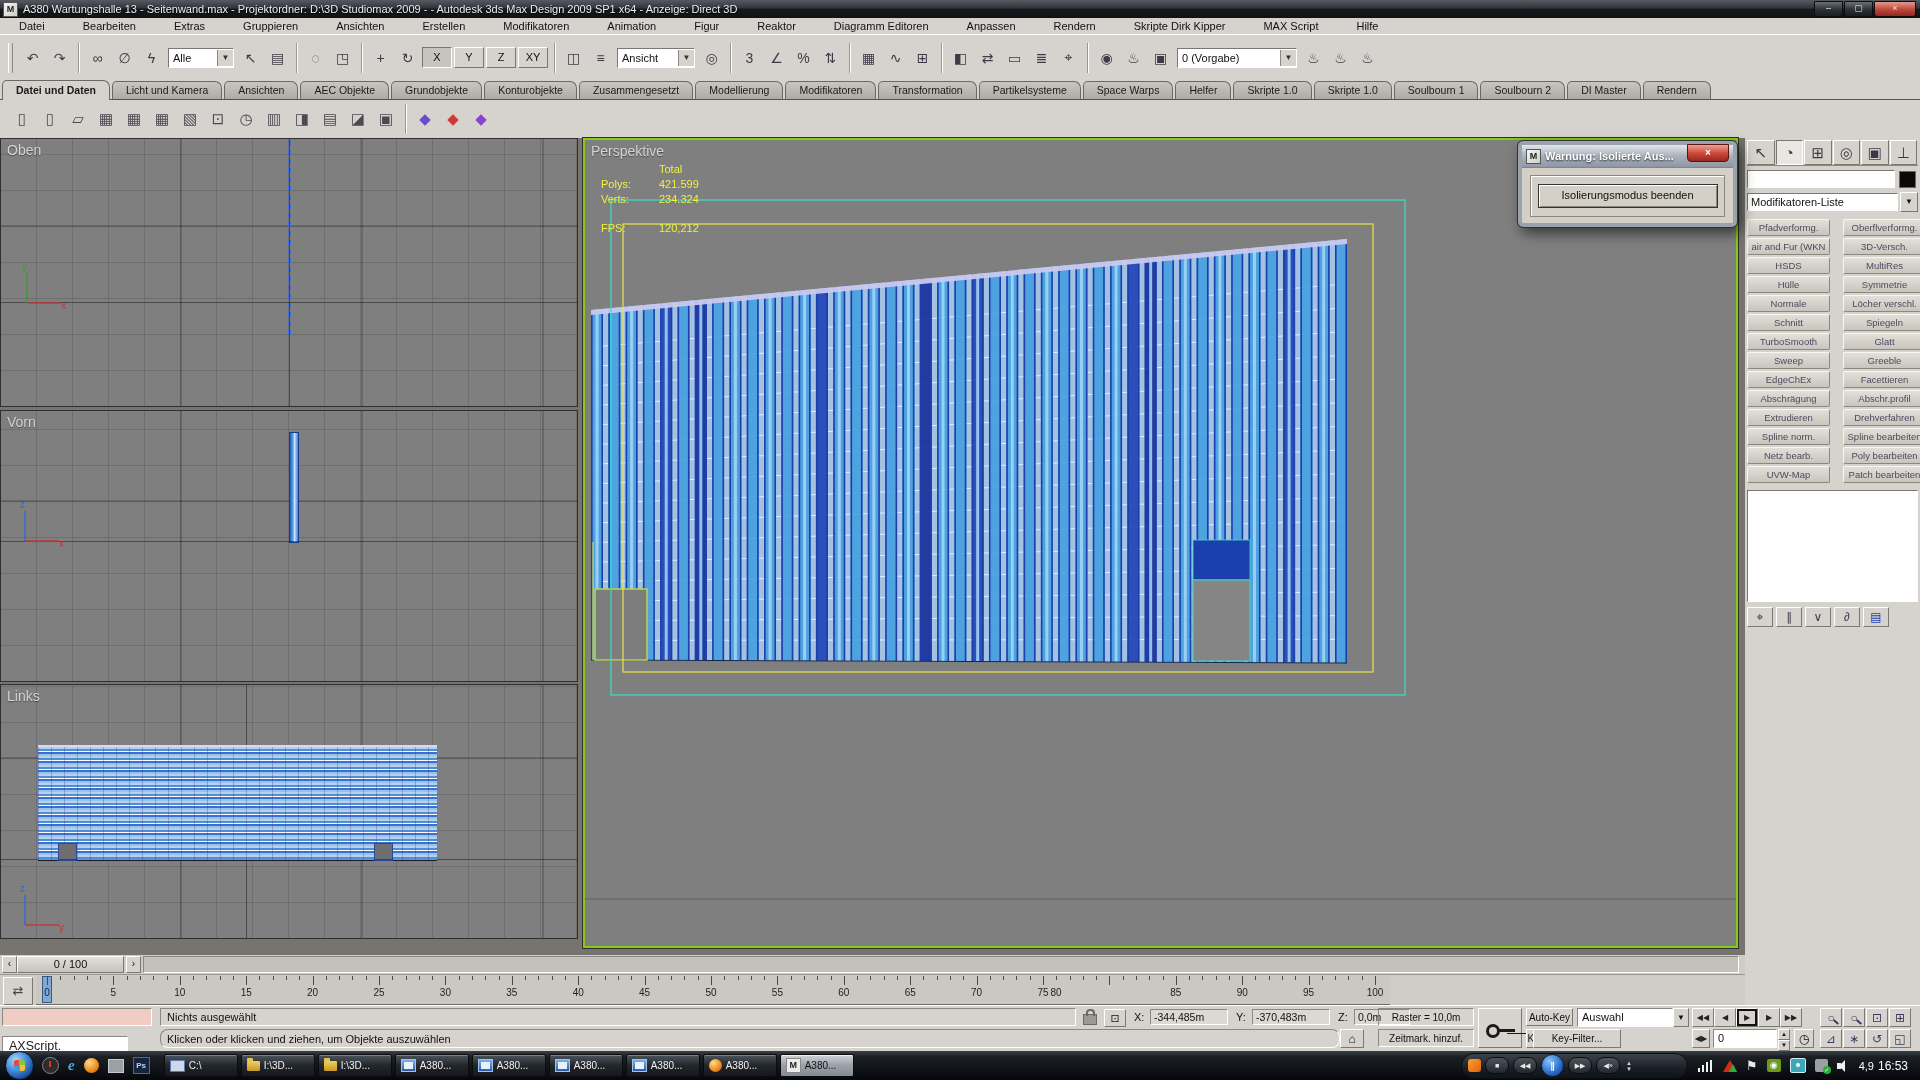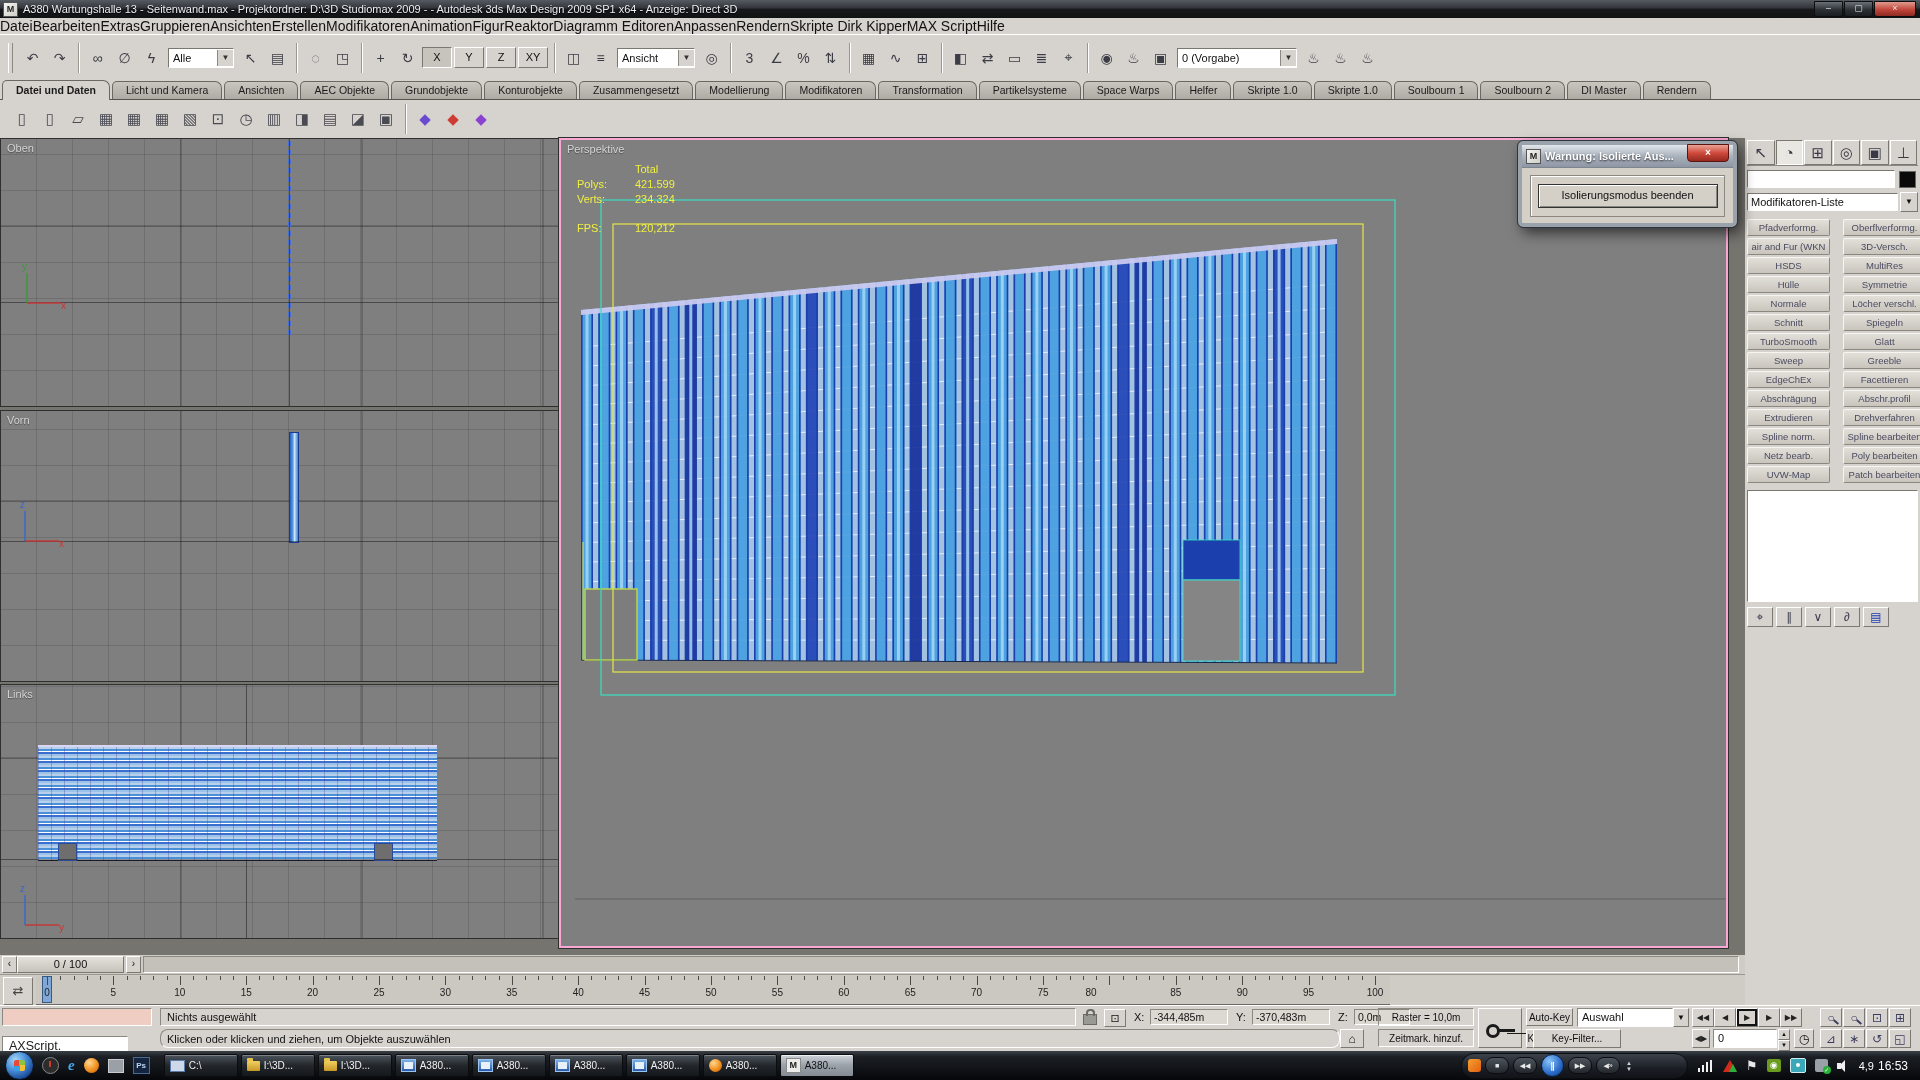--- a/index.html
+++ b/index.html
@@ -14,21 +14,21 @@
     border:1px solid #555;color:#222;font-weight:bold;font-size:9px;line-height:13px;text-align:center;}
   .title-text{white-space:nowrap;text-shadow:0 1px 1px #000;}
   .winbtns{margin-left:auto;display:flex;height:14px;margin-top:-3px;margin-right:4px;}
   .winbtn{width:27px;height:14px;border:1px solid #0c0e10;border-radius:0 0 3px 3px;
     background:linear-gradient(180deg,#6a7076,#2c3136 55%,#1a1d21);color:#e8e8e8;
     font-size:9px;line-height:13px;text-align:center;margin-left:1px;}
   .winbtn.close{width:40px;background:linear-gradient(180deg,#e09a8c,#c0453a 55%,#8c2a22);}
   
   .menubar{position:absolute;left:0;top:18px;width:1920px;height:16px;background:#d6d3ce;
     border-bottom:1px solid #a8a59e;display:flex;align-items:center;}
-  .menu-item{padding:0 0;font-size:14px;white-space:nowrap;}
+  .menu-item{padding:0 19px;font-size:11px;white-space:nowrap;}
   
   .toolbar-main{position:absolute;left:0;top:34px;width:1920px;height:46px;background:#d6d3ce;
     border-top:1px solid #fff;display:flex;align-items:center;padding-left:8px;box-sizing:border-box;}
   .grip{width:3px;height:30px;border-left:1px solid #fff;border-right:1px solid #8a8880;margin-right:6px;}
   .tb-icon{width:25px;height:25px;display:flex;align-items:center;justify-content:center;
     color:#3c3c46;font-size:14px;margin:0 1px;white-space:nowrap;}
   .tb-btn{min-width:20px;height:19px;padding:0 4px;margin:0 1px;text-align:center;line-height:19px;
     background:#d6d3ce;border:1px solid;border-color:#fff #7a7870 #7a7870 #fff;font-size:11px;}
   .tb-btn.active{border-color:#7a7870 #fff #fff #7a7870;background:#c7c4bd;}
   .tsep{width:1px;height:30px;background:#9a9790;box-shadow:1px 0 0 #fff;margin:0 5px;}
@@ -50,26 +50,26 @@
     font-size:15px;color:#4a4a52;margin:0 1px;}
   
   .workspace{position:absolute;left:0;top:138px;width:1745px;height:817px;background:#76746f;}
   .viewport{position:absolute;border:1px solid #2f2f2f;overflow:hidden;
     background:
      repeating-linear-gradient(0deg,transparent 0 35px, rgba(0,0,0,.13) 35px 36px),
      repeating-linear-gradient(90deg,transparent 0 35px, rgba(0,0,0,.13) 35px 36px),
      repeating-linear-gradient(0deg,transparent 0 179px, rgba(0,0,0,.18) 179px 181px),
      repeating-linear-gradient(90deg,transparent 0 179px, rgba(0,0,0,.18) 179px 181px),
      var(--viewport-bg,#7f7f7f);}
-  .vp-label{position:absolute;left:6px;top:3px;color:#d4d4d4;font-size:11px;text-shadow:0 1px 1px rgba(0,0,0,.4);}
+  .vp-label{position:absolute;left:6px;top:3px;color:#d4d4d4;font-size:14px;text-shadow:0 1px 1px rgba(0,0,0,.4);}
   .vp-oben{left:0;top:0;width:576px;height:267px;}
   .vp-vorn{left:0;top:272px;width:576px;height:270px;}
   .vp-links{left:0;top:546px;width:576px;height:253px;}
-  .vp-persp{left:559px;top:0;width:1151px;height:806px;border:2px solid #f9a8d4;outline:1px solid #2f2f2f;
-    background:var(--viewport-bg,#7f7f7f);padding-left:14px;}
+  .vp-persp{left:583px;top:0;width:1151px;height:806px;border:2px solid #84cc16;outline:1px solid #2f2f2f;
+    background:var(--viewport-bg,#7f7f7f);}
   .dash-line{position:absolute;left:287px;top:2px;width:3px;height:194px;
     background:repeating-linear-gradient(180deg,#4a6fd4 0 5px,transparent 5px 9px);}
   .origin-h{position:absolute;height:1px;background:rgba(10,10,10,.45);}
   .origin-v{position:absolute;width:1px;background:rgba(10,10,10,.45);}
   .vorn-bar{position:absolute;left:288px;top:21px;width:8px;height:109px;border:1px solid #1a3a90;
     background:linear-gradient(90deg,#2a5ac0,#5aaae8 40%,#cfe8ff 55%,#3a80d0);}
   .links-wall{position:absolute;left:37px;top:60px;width:399px;height:113px;
     border-top:2px solid #d8d8f6;border-bottom:1px solid #1a1a2a;
     background:
       repeating-linear-gradient(90deg, rgba(70,70,160,.35) 0 1px, transparent 1px 13px),
@@ -797,21 +797,21 @@
         <div class="tlabel" style="left: 409.4px;">30</div>
         <div class="tlabel" style="left: 475.8px;">35</div>
         <div class="tlabel" style="left: 542.2px;">40</div>
         <div class="tlabel" style="left: 608.6px;">45</div>
         <div class="tlabel" style="left: 675px;">50</div>
         <div class="tlabel" style="left: 741.4px;">55</div>
         <div class="tlabel" style="left: 807.8px;">60</div>
         <div class="tlabel" style="left: 874.2px;">65</div>
         <div class="tlabel" style="left: 940.6px;">70</div>
         <div class="tlabel" style="left: 1007px;">75</div>
-        <div class="tlabel" style="left: 1055px;">80</div>
+        <div class="tlabel" style="left: 1020px;">80</div>
         <div class="tlabel" style="left: 1139.8px;">85</div>
         <div class="tlabel" style="left: 1206.2px;">90</div>
         <div class="tlabel" style="left: 1272.6px;">95</div>
         <div class="tlabel" style="left: 1339px;">100</div>
       </div>
   </div>
 
   <div class="statusbar">
     <div class="abs sunken sb-macro" style="position:absolute;"></div>
     <div class="abs sunken sb-axs" style="position:absolute;">AXScript.</div>

